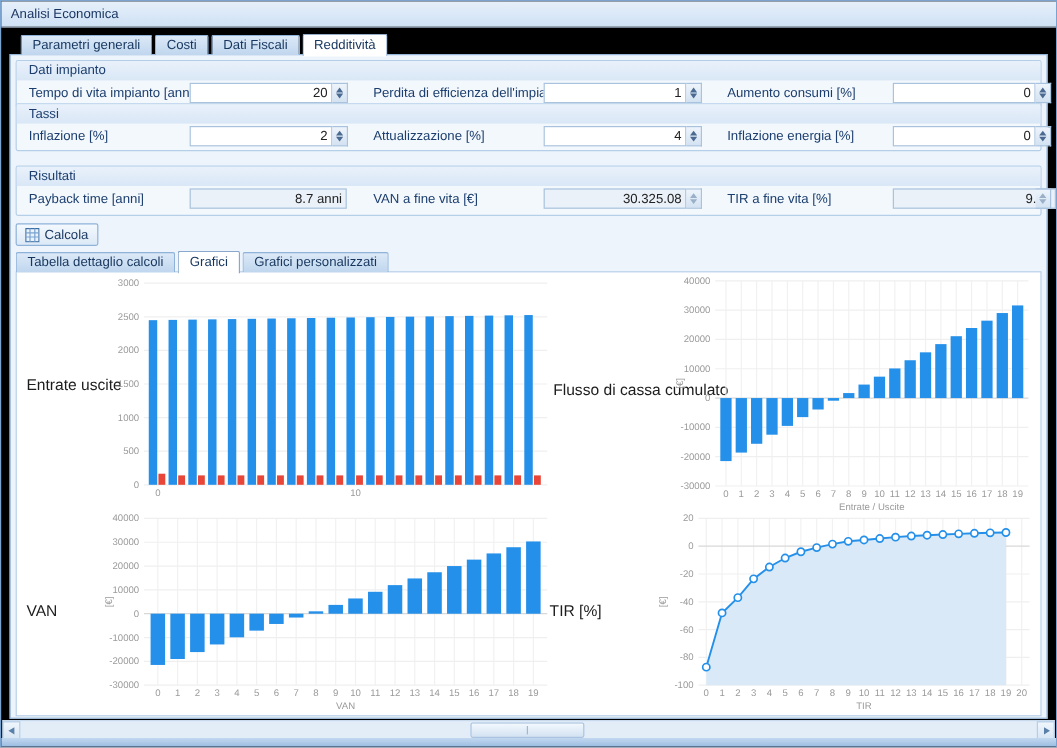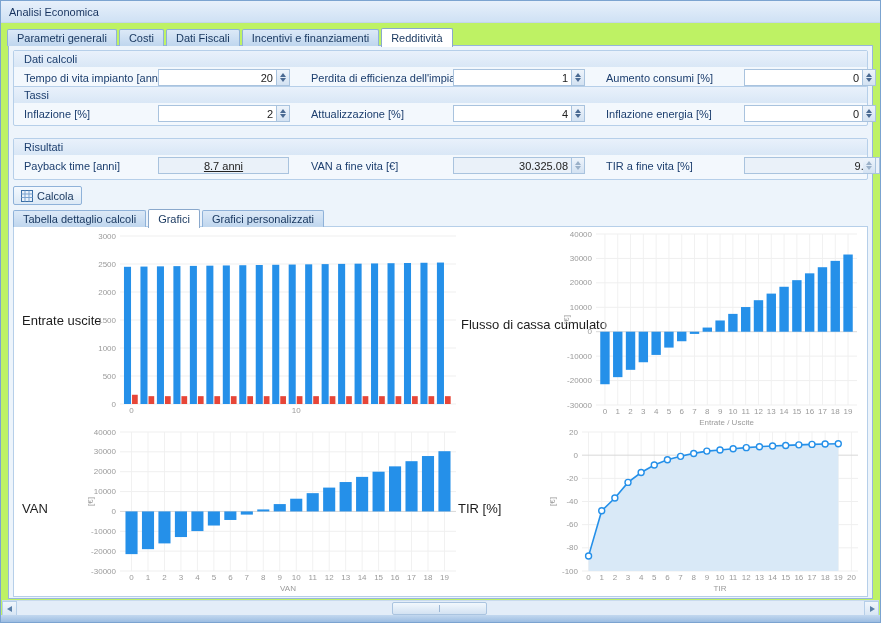--- a/index.html
+++ b/index.html
@@ -1,41 +1,41 @@
 <!DOCTYPE html>
 <html><head>
 <meta charset="utf-8">
 <style>
   * { margin:0; padding:0; box-sizing:border-box; }
   body { font-family:"Liberation Sans", sans-serif; background:#fff; }
-  #window { position:relative; width:881px; height:623px; background:#bef264;
+  #window { position:relative; width:881px; height:623px; background:#000000;
             border:1px solid #7ba3d0; overflow:hidden; }
   #titlebar { position:absolute; top:0; left:0; right:0; height:22px;
               background:linear-gradient(#e7f0fb,#cfe1f4); border-bottom:1px solid #c3d6ec;
               font-size:11px; color:#17335f; line-height:22px; padding-left:8px; }
   .tabs { position:absolute; display:flex; align-items:flex-end; gap:2px; }
   .tab { font-size:11px; color:#17365e; background:linear-gradient(#dce9f7,#bfd6ee);
          border:1px solid #8fb2d9; border-bottom:none; border-radius:2px 2px 0 0;
          padding:2px 9px 2px 9px; height:17px; line-height:13px; white-space:nowrap; cursor:default; }
   .tab.active { background:#fff; height:19px; line-height:15px; margin-bottom:-1px;
                 position:relative; z-index:3; border-color:#8aa8cc; }
-  #tabs-main { top:26px; left:6px; height:19px; z-index:2; }
+  #tabs-main { top:26px; left:16px; height:19px; z-index:2; }
   #page { position:absolute; top:44px; left:7px; width:865px; height:554px;
           border:1px solid #96b6da; background:#edf4fb; }
   .group { position:absolute; left:4px; right:4px; border:1px solid #b6cfe9;
            background:#f3f8fd; border-radius:2px; }
   .group-h { height:16px; background:linear-gradient(#e9f1fb,#d9e7f6);
              font-size:11px; color:#1c3e6e; padding:2px 0 0 10px; }
   .group-b { position:relative; height:22px; }
   .flabel { position:absolute; top:5px; font-size:11px; color:#1c3e6e; white-space:nowrap; }
   .finput { position:absolute; top:2px; height:17px; border:1px solid #a9c3de; background:#fff;
             font-size:11px; text-align:right; padding:0 3px; color:#222;
             font-family:"Liberation Sans", sans-serif; }
   .fread  { background:#eaf1f9; }
-  .fleft  { text-align:center;text-decoration:underline; }
+  .fleft  { text-align:right; }
   .spin { position:absolute; top:2px; width:13px; height:17px; border:1px solid #a9c3de;
           border-left:none; background:linear-gradient(#eef4fb,#d3e2f2); }
   .spin i { position:absolute; left:3px; width:0; height:0;
             border-left:3px solid transparent; border-right:3px solid transparent; }
   .spin .up { top:3px; border-bottom:4px solid #4a6a92; }
   .spin .dn { bottom:3px; border-top:4px solid #4a6a92; }
   .spin.dis .up { border-bottom-color:#9ab0c8; } .spin.dis .dn { border-top-color:#9ab0c8; }
   #calcola { position:absolute; top:140px; left:4px; height:19px; display:flex;
              align-items:center; gap:4px; padding:0 7px; border:1px solid #8fb2d9;
              background:linear-gradient(#f4f9fe,#dce9f6); font-size:11px; color:#17365e;
@@ -63,28 +63,27 @@
 </head>
 <body>
 
 <div id="window">
   <div id="titlebar">Analisi Economica</div>
 
   <div id="tabs-main" class="tabs">
     <div class="tab">Parametri generali</div>
     <div class="tab">Costi</div>
     <div class="tab">Dati Fiscali</div>
-    <div class="tab">Incentivi e finanziamenti</div>
     <div class="tab active">Redditività</div>
   </div>
 
   <div id="page">
 
     <div class="group" style="top:4px;height:40px">
-      <div class="group-h">Dati calcoli</div>
+      <div class="group-h">Dati impianto</div>
       <div class="group-b">
         <span class="flabel" style="left:10px">Tempo di vita impianto [anni]</span>
         <input class="finput" style="left: 144px; width: 119px;" value="20">
         <div class="spin" style="left:263px">
             <i class="up"></i>
             <i class="dn"></i>
           </div>
         <span class="flabel" style="left:297px">Perdita di efficienza dell'impianto [%]</span>
         <input class="finput" style="left: 439px; width: 119px;" value="1">
         <div class="spin" style="left:558px">

